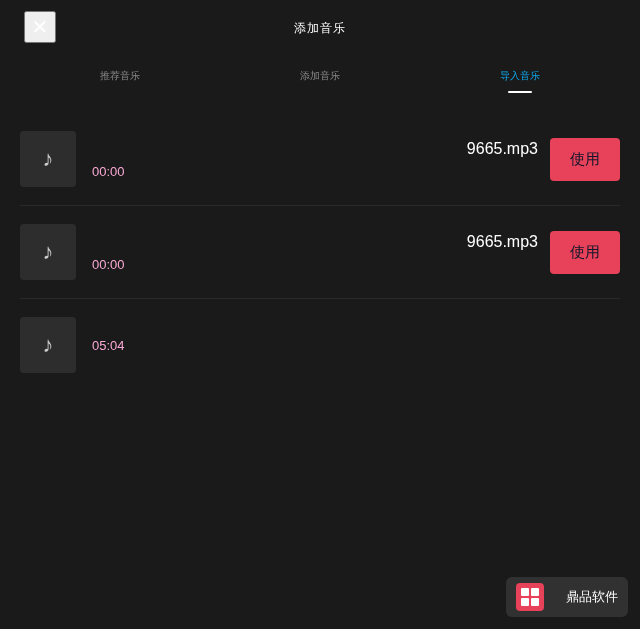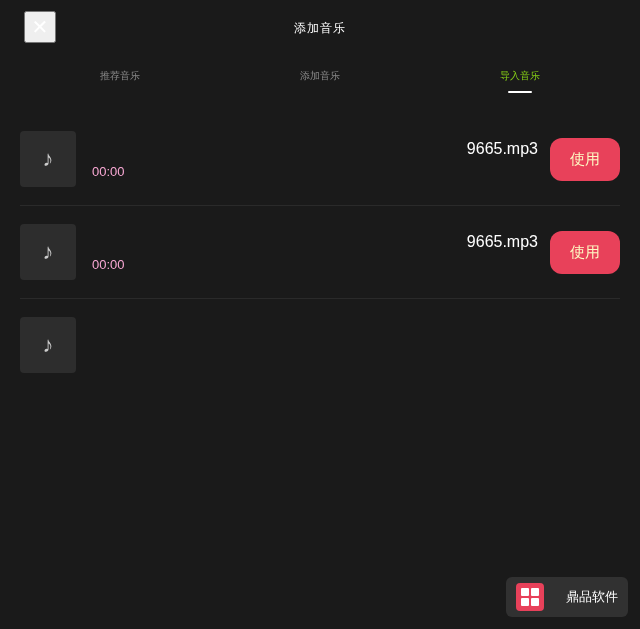--- a/index.html
+++ b/index.html
@@ -56,21 +56,21 @@
     .tab-item {
       font-size: 10px;
       color: #888888;
       padding-bottom: 10px;
       cursor: pointer;
       position: relative;
       white-space: nowrap;
     }
 
     .tab-item.active {
-      color: #84cc16;
+      color: #0ea5e9;
       font-weight: 500;
     }
 
     .tab-item.active::after {
       content: '';
       position: absolute;
       bottom: 0;
       left: 50%;
       transform: translateX(-50%);
       width: 24px;
@@ -126,23 +126,23 @@
       text-align: right;
     }
 
     .music-duration {
       font-size: 13px;
       color: #f9a8d4;
     }
 
     .use-btn {
       background-color: #e8415a;
-      color: #fef9c3;
+      color: #0f172a;
       border: none;
-      border-radius: 12px;
+      border-radius: 4px;
       padding: 12px 20px;
       font-size: 15px;
       cursor: pointer;
       flex-shrink: 0;
       margin-left: 12px;
       font-family: inherit;
     }
 
     .watermark {
       position: fixed;
@@ -212,20 +212,21 @@
       <div class="music-duration">00:00</div>
     </div>
     <button class="use-btn">使用</button>
   </div>
 
   <div class="music-item">
     <div class="music-thumb">
       <span class="music-note-icon">♪</span>
     </div>
     <div class="music-info">
+      <div class="music-duration">05:04</div>
     </div>
   </div>
 
 </div>
 
 <div class="watermark">
   <div class="watermark-icon">
     <svg width="22" height="22" viewBox="0 0 22 22" xmlns="http://www.w3.org/2000/svg">
       <rect x="2" y="2" width="8" height="8" rx="1" fill="white"></rect>
       <rect x="12" y="2" width="8" height="8" rx="1" fill="white"></rect>

